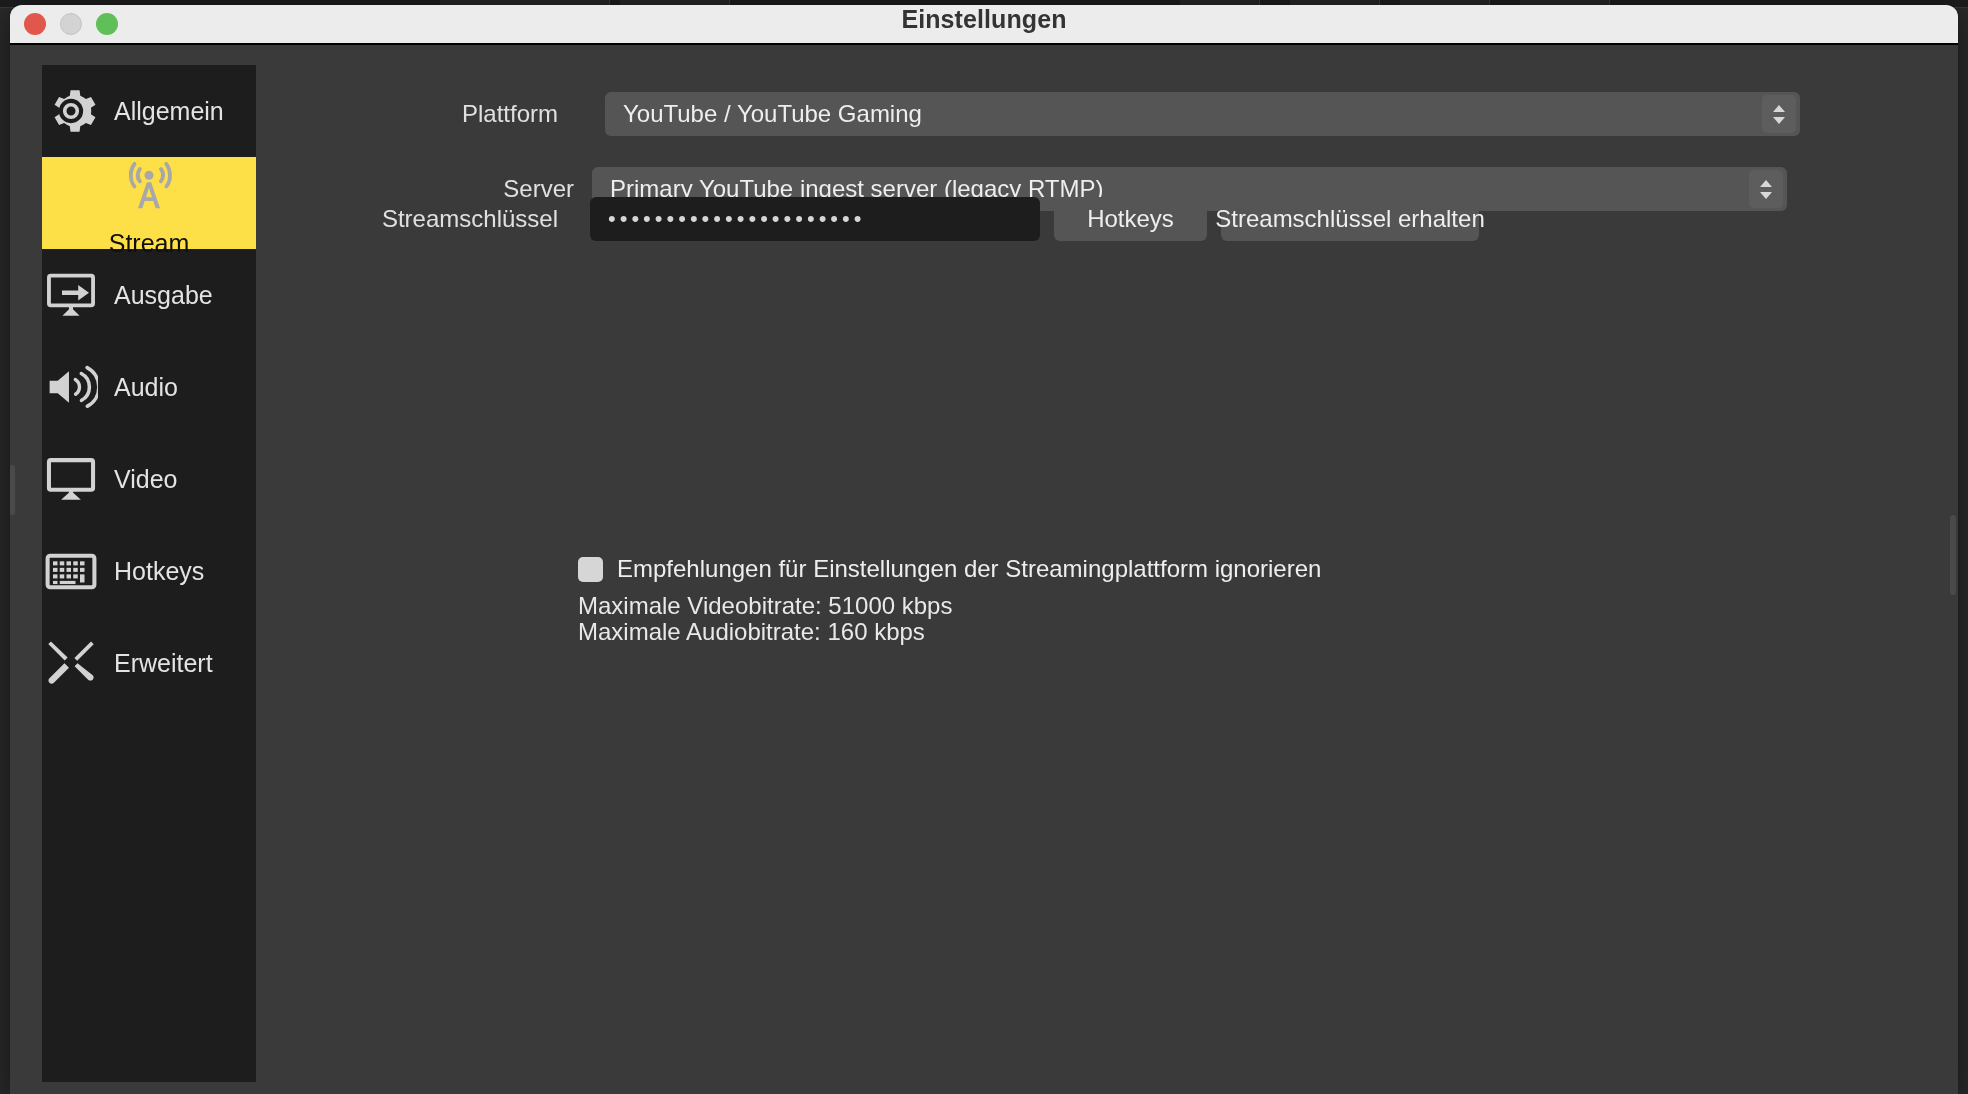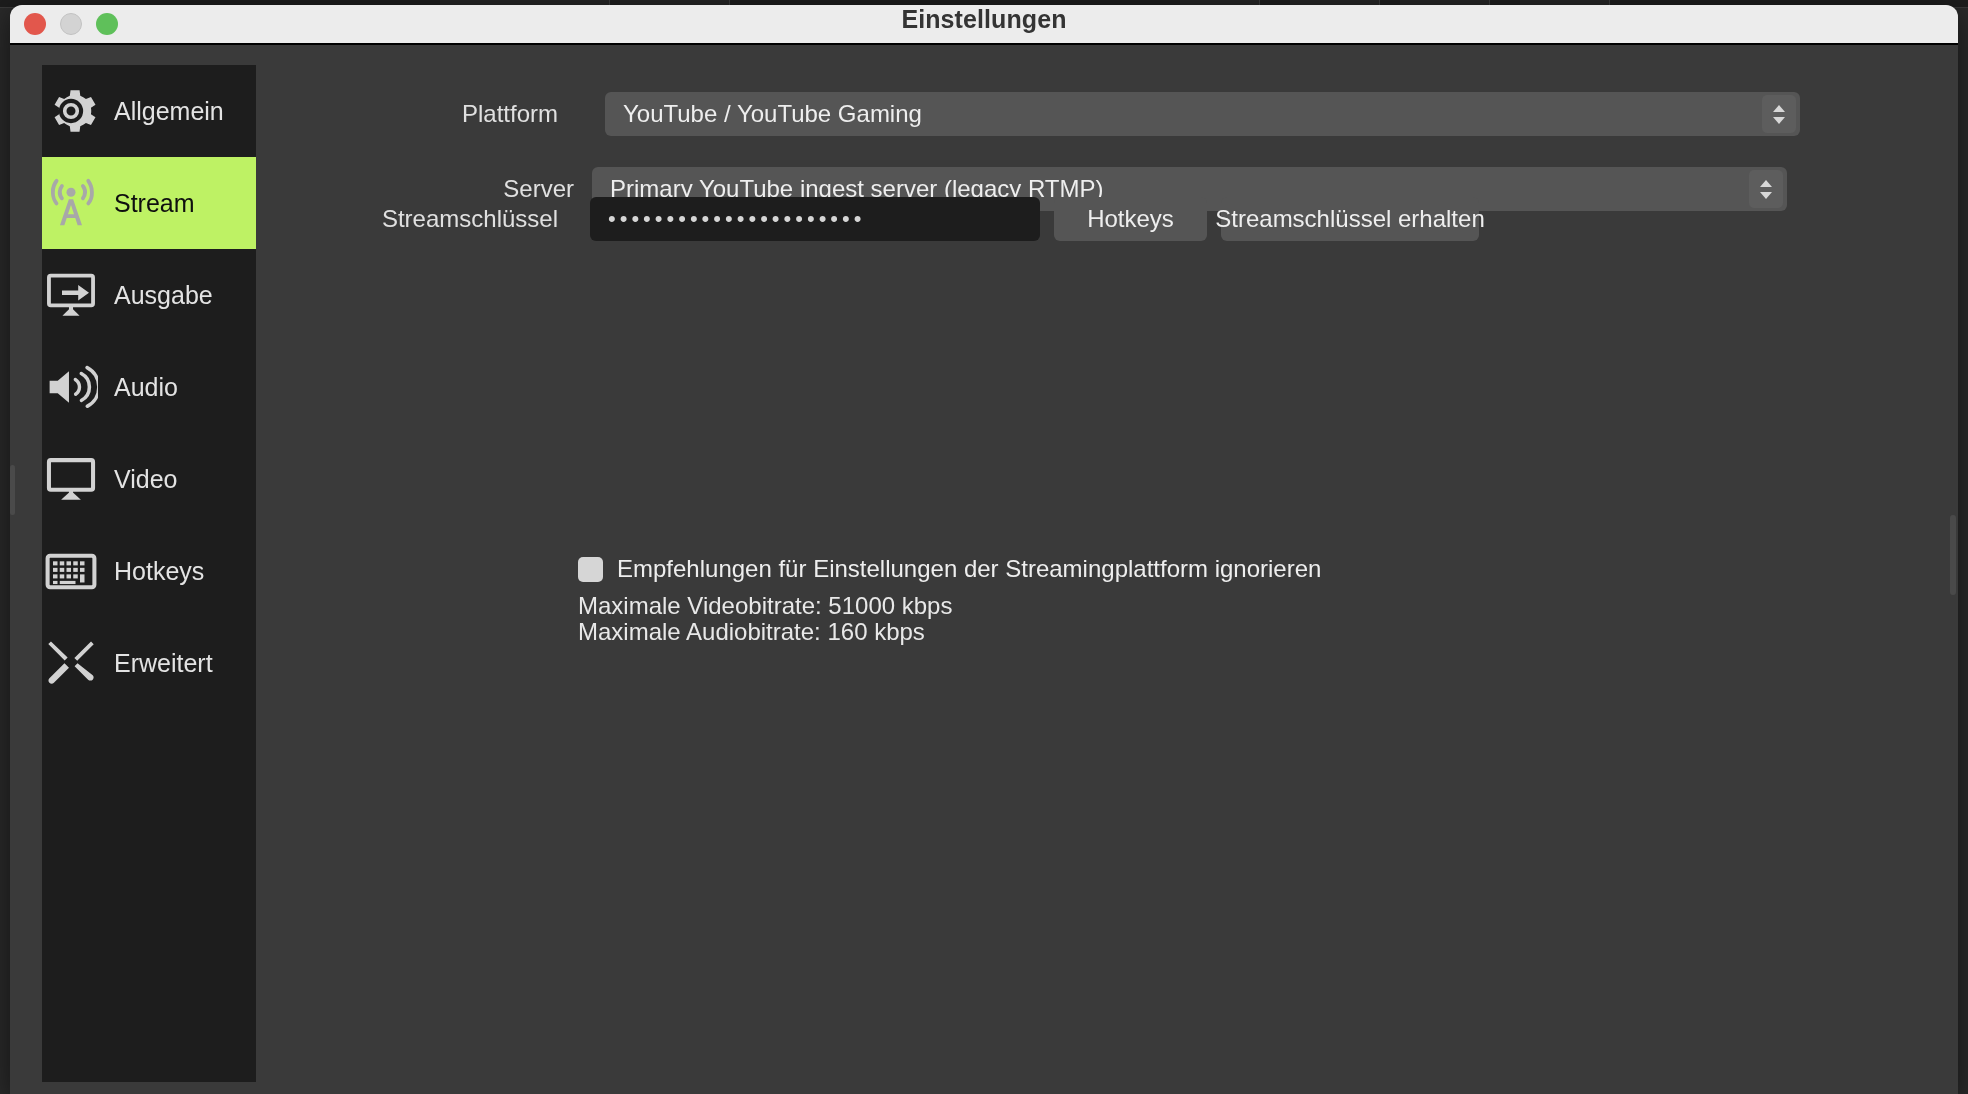--- a/index.html
+++ b/index.html
@@ -90,21 +90,21 @@
     background: #1d1d1d;
     padding-top: 0;
   }
   .nav-item {
     display: flex;
     align-items: center;
     height: 92px;
     gap: 14px;
     cursor: pointer;
   }
-  .nav-item.active { background: #bef264; }
+  .nav-item.active { background: #fde047; flex-direction: column; }
   .nav-item.active .nav-label { color: #0f0f0f; }
   .nav-icon {
     width: 58px; height: 58px;
     display: flex;
     align-items: center;
     justify-content: center;
     flex: 0 0 58px;
   }
   .nav-icon svg { display: block; }
   .nav-label {

